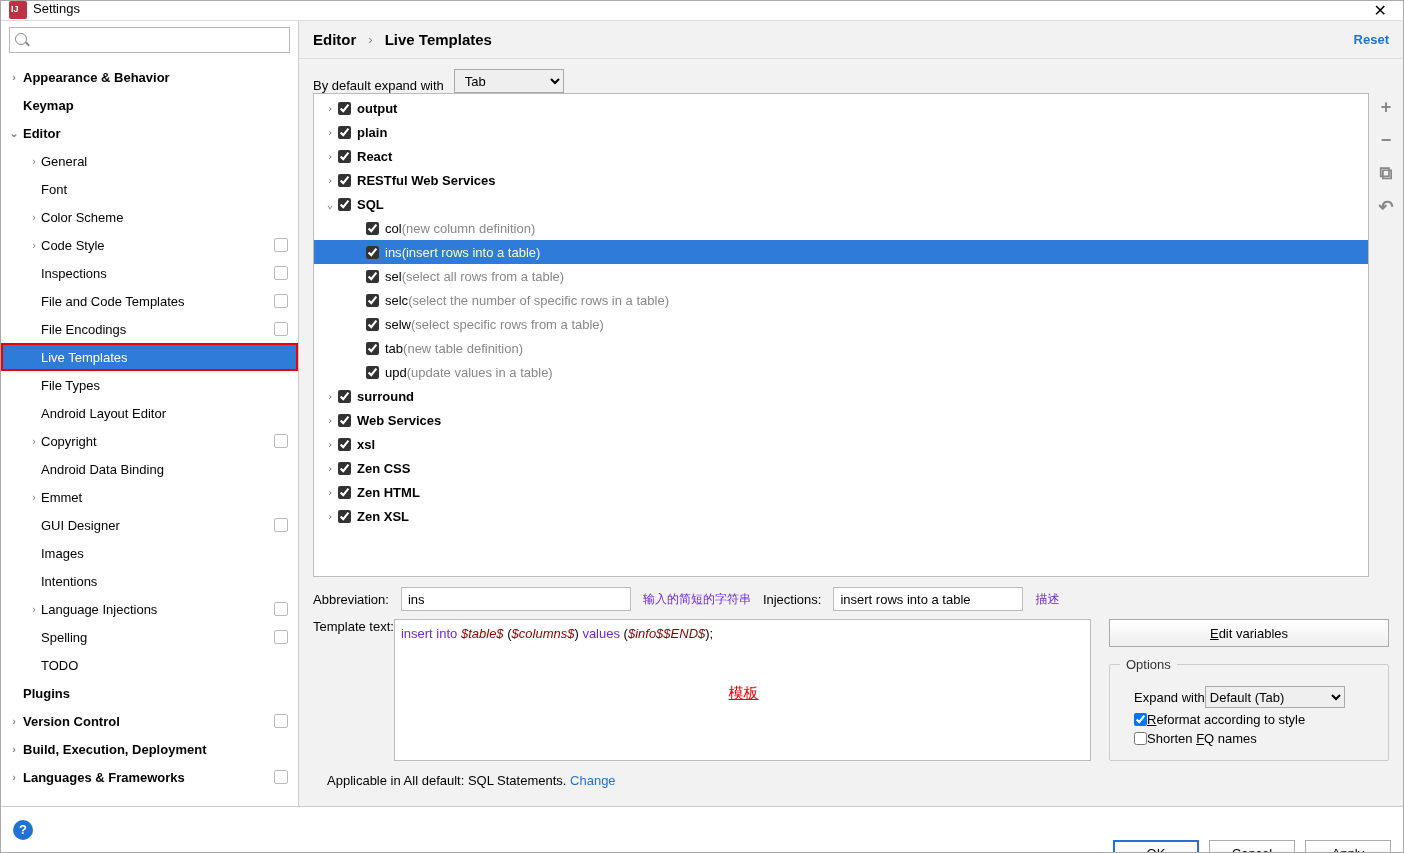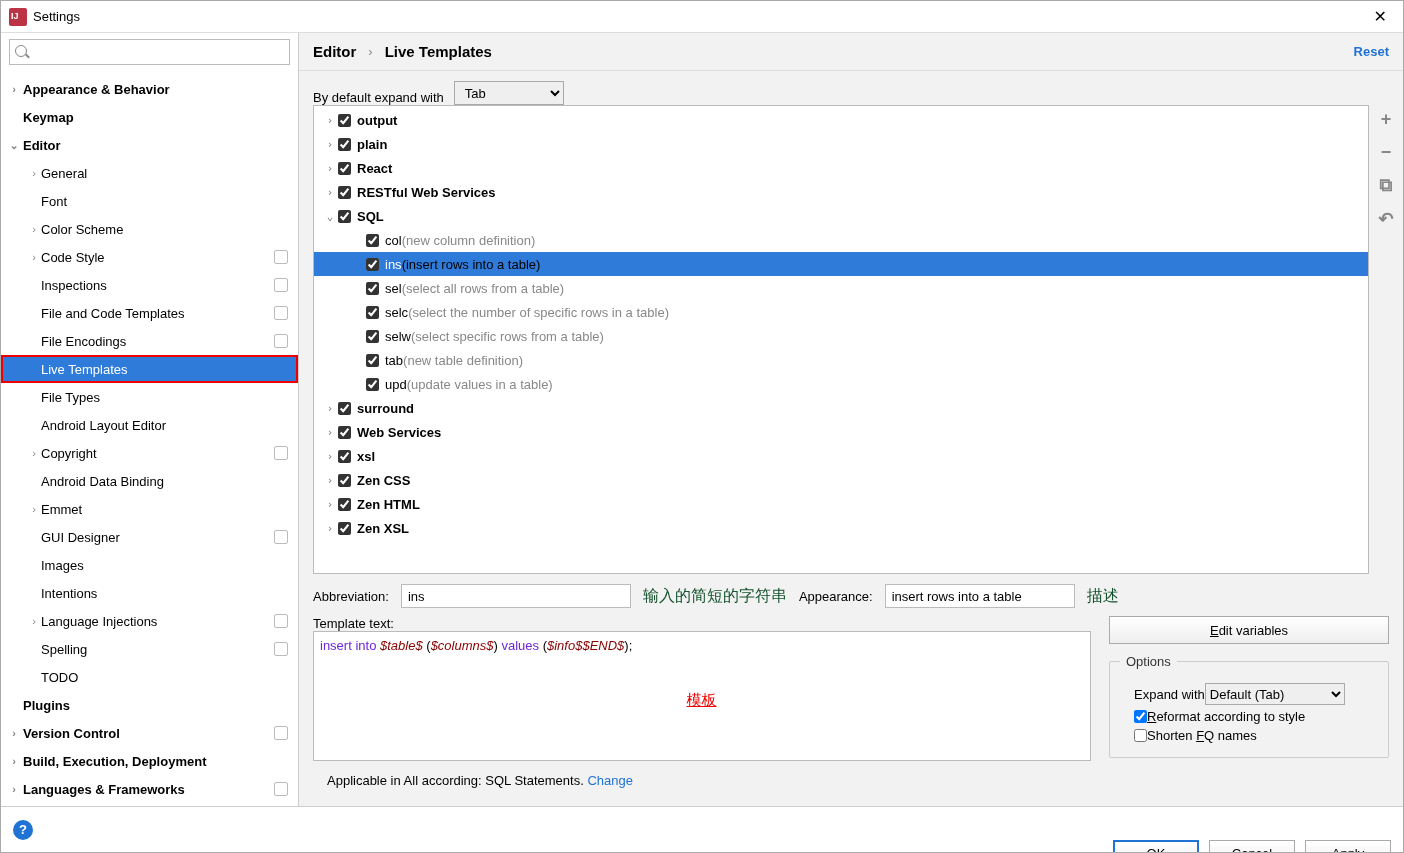--- a/index.html
+++ b/index.html
@@ -1,17 +1,17 @@
 <!DOCTYPE html>
 <html><head>
 <meta charset="utf-8">
 <style>
 * { box-sizing: border-box; margin: 0; padding: 0; font-family: "Segoe UI", Arial, sans-serif; font-size: 13px; }
 body { background: #fff; width: 1404px; height: 853px; display: flex; flex-direction: column; border: 1px solid #aaa; }
-.titlebar { height: 32px; display: flex; align-items: center; padding: 0 8px; border-bottom: 1px solid #ddd; }
+.titlebar { height: 20px; display: flex; align-items: flex-start; padding: 0 8px; border-bottom: 1px solid #ddd; }
 .titlebar .icon { width: 18px; height: 18px; margin-right: 6px; background: #b34; border-radius: 2px; position: relative; }
 .titlebar .icon::after { content: "IJ"; color: #fff; font-size: 9px; font-weight: bold; position: absolute; left: 2px; top: 3px; }
 .titlebar .title { flex: 1; font-size: 13px; }
 .titlebar .close { font-size: 16px; cursor: pointer; padding: 0 8px; }
 .body { display: flex; flex: 1; min-height: 0; }
 .sidebar { width: 298px; border-right: 1px solid #ccc; display: flex; flex-direction: column; }
 .search-row { padding: 6px 8px; position: relative; }
 .search-row input { width: 100%; height: 26px; padding: 2px 6px 2px 24px; border: 1px solid #bbb; }
 .search-row::before { content: ""; position: absolute; left: 14px; top: 12px; width: 10px; height: 10px; border: 1.5px solid #888; border-radius: 50%; }
 .search-row::after { content: ""; position: absolute; left: 24px; top: 22px; width: 5px; height: 1.5px; background: #888; transform: rotate(45deg); }
@@ -35,33 +35,33 @@
 .default-row select { height: 24px; width: 110px; border: 1px solid #aaa; padding: 0 6px; }
 .tmpl-area { display: flex; flex: 1; min-height: 0; padding: 0 0 0 14px; gap: 0; }
 .tmpl-tree { flex: 1; background: #fff; border: 1px solid #bbb; overflow: auto; padding: 2px 0; }
 .tt-row { display: flex; align-items: center; height: 24px; white-space: nowrap; }
 .tt-row.grp { padding-left: 8px; }
 .tt-row.grp.open { padding-left: 8px; }
 .tt-row.leaf { padding-left: 52px; }
 .tt-row .chev2 { width: 16px; text-align: center; color: #777; font-size: 11px; font-family: monospace; }
 .tt-row input[type=checkbox] { margin-right: 6px; accent-color: #333; }
 .tt-row.selected2 { background: #2f7bd9; color: #fff; }
-.tt-row.selected2 .desc { color: #000000; }
+.tt-row.selected2 .desc { color: #fef9c3; }
 .tt-row .name { font-weight: bold; }
 .tt-row.leaf .name { font-weight: normal; }
 .tt-row .desc { color: #888; margin-left: 0; font-weight: normal; }
 .tmpl-side { width: 34px; display: flex; flex-direction: column; align-items: center; padding-top: 4px; gap: 12px; }
 .tmpl-side span { font-size: 18px; font-weight: bold; color: #888; cursor: pointer; }
 .details { padding: 10px 14px; display: flex; flex-direction: column; gap: 8px; }
 .det-row { display: flex; align-items: center; gap: 12px; }
 .det-row label { white-space: nowrap; }
 .det-row input[type=text] { height: 24px; border: 1px solid #bbb; padding: 0 6px; background: #fff; }
-.anno { color: #14532d; font-family: "Microsoft YaHei", sans-serif; font-size: 16px; }
+.anno { color: #6d28d9; font-family: "Microsoft YaHei", sans-serif; font-size: 12px; }
 .low { display: flex; gap: 18px; }
-.low-left { flex: 1; display: flex; flex-direction: column; }
+.low-left { flex: 1; display: flex; }
 .template-box { flex: 1; border: 1px solid #bbb; background: #fff; padding: 6px; font-family: monospace; font-size: 13px; min-height: 130px; position: relative; }
 .template-box .kw { color: #6d28d9; font-weight: normal; }
 .template-box .var { color: #800; font-style: italic; }
 .template-box .anno-center { position: absolute; left: 48%; top: 46%; color: #e00; font-family: "Microsoft YaHei"; font-size: 15px; text-decoration: underline; }
 .low-right { width: 280px; display: flex; flex-direction: column; gap: 10px; }
 .editvars { height: 28px; background: linear-gradient(#fff,#eee); border: 1px solid #aaa; cursor: pointer; }
 .fieldset { border: 1px solid #ccc; border-radius: 2px; padding: 10px; }
 .fieldset legend { color: #333; padding: 0 6px; }
 .opt-row { display: flex; align-items: center; gap: 0; margin: 4px 0 4px 14px; }
 .opt-row select { height: 22px; width: 140px; border: 1px solid #aaa; }
@@ -302,21 +302,21 @@
         <span>⧉</span>
         <span>↶</span>
       </div>
     </div>
 
     <div class="details">
       <div class="det-row">
         <label>Abbreviation:</label>
         <input type="text" style="width: 230px;" value="ins">
         <span class="anno">输入的简短的字符串</span>
-        <label>Appearance:</label>
+        <label>Injections:</label>
         <input type="text" style="width: 190px;" value="insert rows into a table">
         <span class="anno">描述</span>
         <input type="text" style="flex: 1 1 0%; visibility: hidden;">
       </div>
       <div class="low">
         <div class="low-left">
           <label>Template text:</label>
           <div class="template-box" id="tmpl-box">
               <div><span class="kw">insert</span><span> </span><span class="kw">into</span><span> </span><span class="var">$table$</span><span> (</span><span class="var">$columns$</span><span>) </span><span class="kw">values</span><span> (</span><span class="var">$info$</span><span class="var">$END$</span><span>);</span></div>
             <span class="anno-center">模板</span>
@@ -335,21 +335,21 @@
               <span><span class="u">R</span><span id="rfrest">eformat according to style</span></span>
             </div>
             <div class="opt-row">
               <input type="checkbox" id="cb2" style="">
               <span>Shorten <span class="u">F</span>Q names</span>
             </div>
           </fieldset>
         </div>
       </div>
       <div class="applicable">
-        <span>Applicable in All according: SQL Statements. </span><a>Change</a>
+        <span>Applicable in All default: SQL Statements. </span><a>Change</a>
       </div>
     </div>
   </div>
 </div>
 
 <div class="footer">
   <div class="help">?</div>
   <div class="spacer"></div>
   <button class="primary">OK</button>
   <button>Cancel</button>

